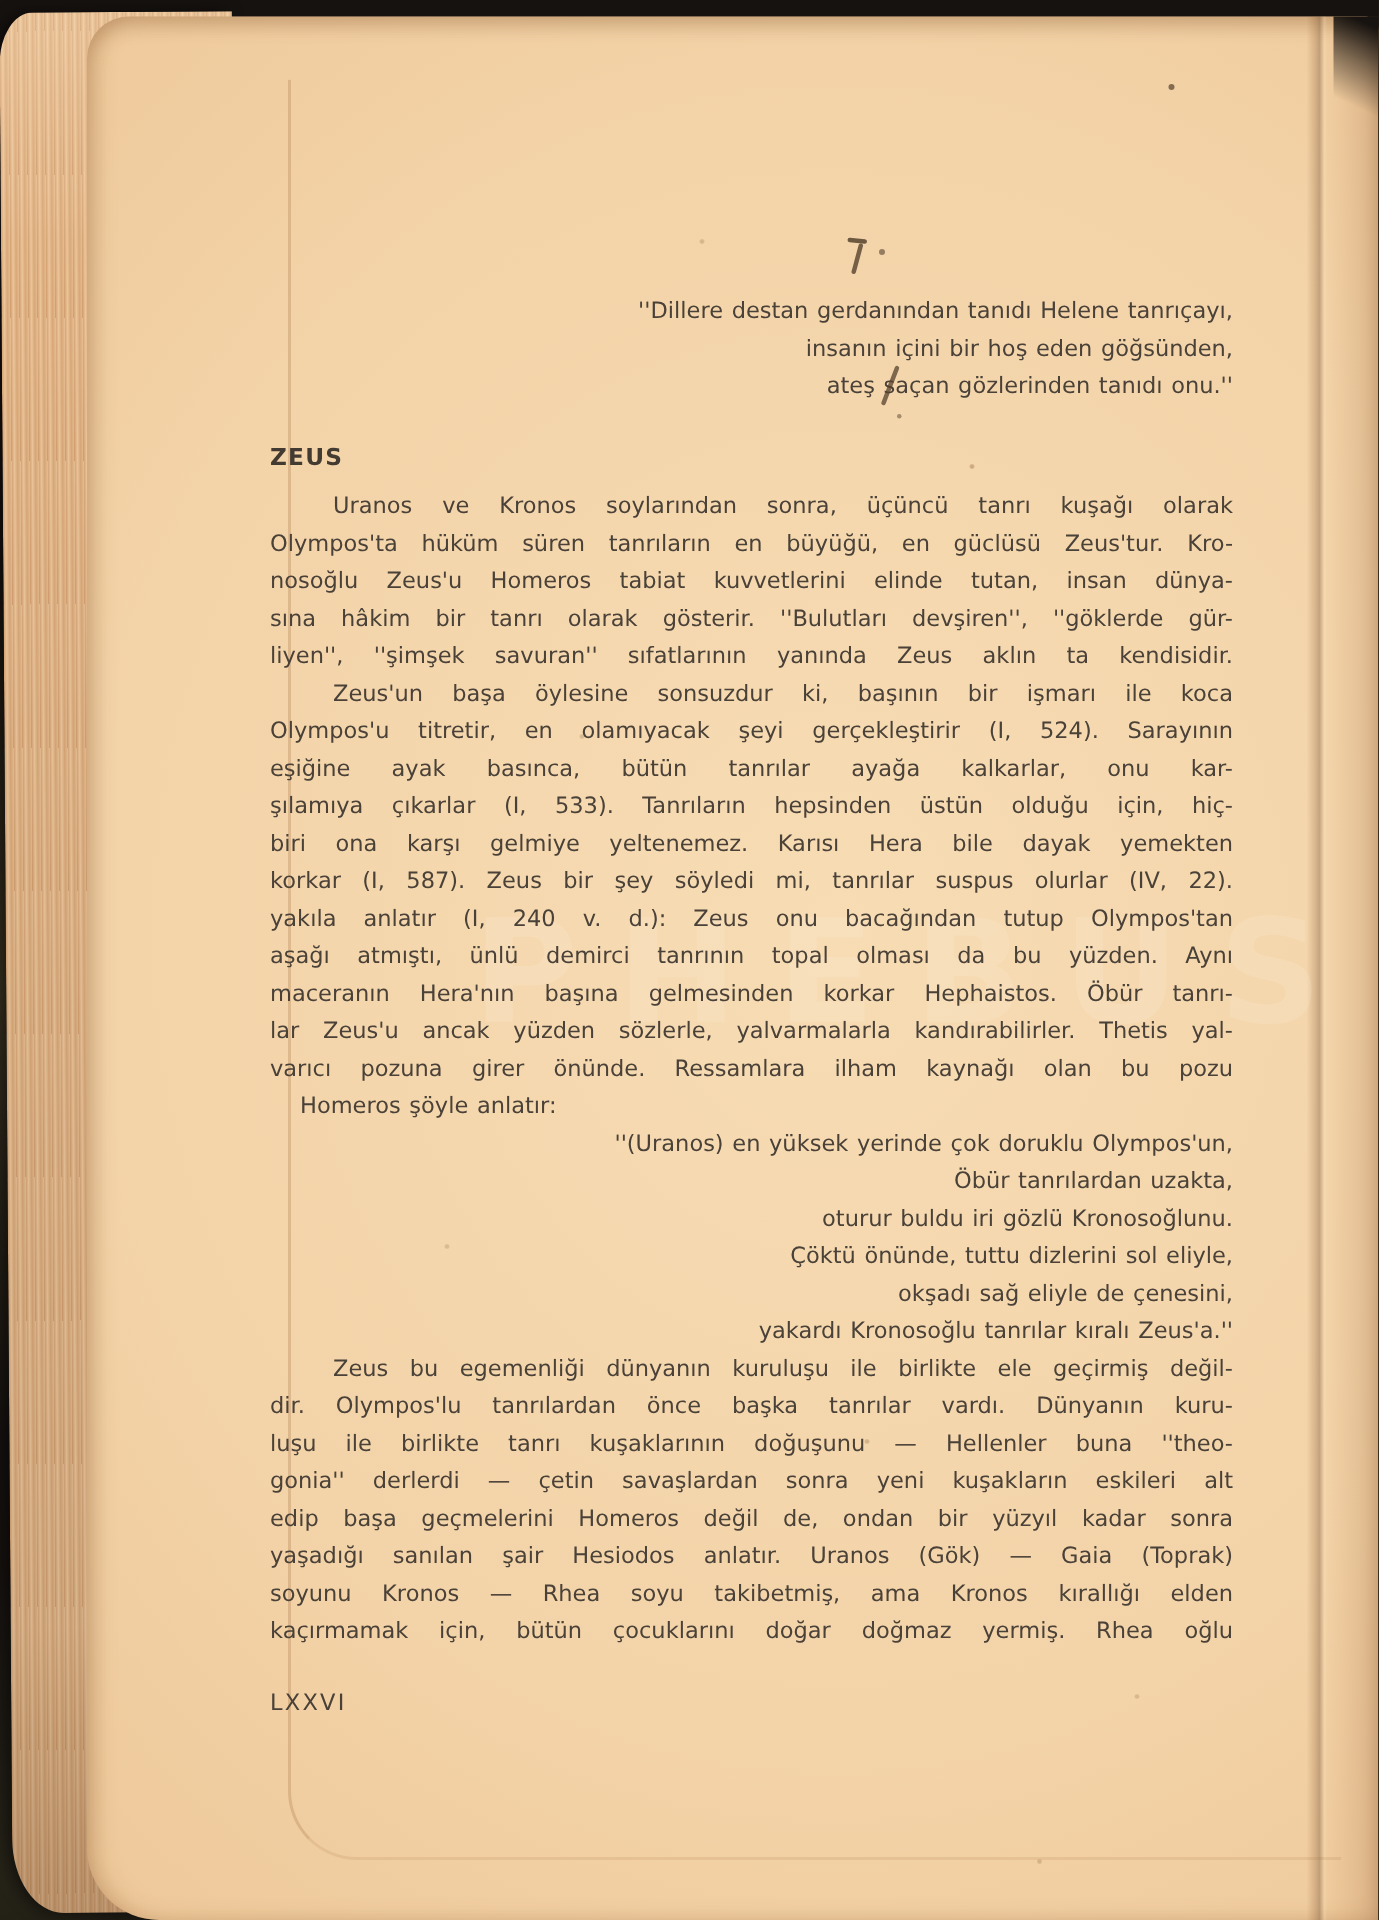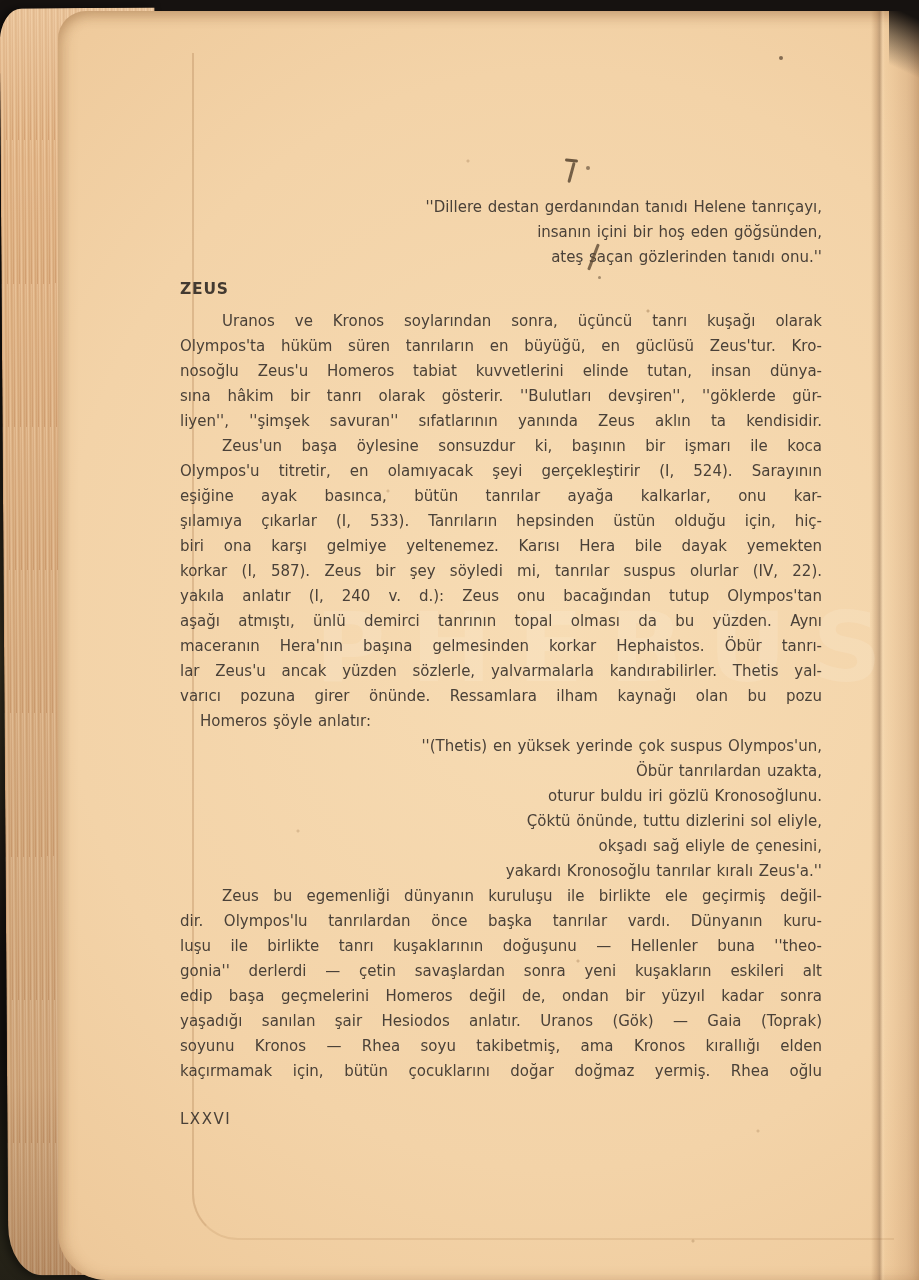--- a/index.html
+++ b/index.html
@@ -72,21 +72,21 @@
   }
   
   .text-block {
     position: absolute; left: 180px; top: 195px; width: 642px;
     font-size: 15px; line-height: 25px;
     color: #4a4138;
     letter-spacing: 0px; word-spacing: 1px;
   }
   .verse { margin-left: 76px; }
   .vline { text-align: right; }
-  .heading { margin-top: 7px; margin-bottom: 7px; font-size: 15.5px; font-weight: bold; color: #433a31; letter-spacing: 0.8px; }
+  .heading { margin-top: 23px; margin-bottom: 7px; font-size: 15.5px; font-weight: bold; color: #433a31; letter-spacing: 0.8px; }
   .jline { text-align: justify; text-align-last: justify; height: 25px; overflow: hidden; }
   .jline.flush { text-align-last: left; margin-left: 20px; }
   .jline.indent { text-indent: 42px; }
   .page-number { margin-top: 23px; text-align: left; padding-right: 48px; letter-spacing: 1.5px; color: #4a4138; }
   
   .smudge { position: absolute; background: #55422e; border-radius: 2px; }
   .smudge.s1 { left: 565px; top: 159px; width: 13px; height: 3px; transform: rotate(6deg); opacity: 0.85; }
   .smudge.s2 { left: 570px; top: 162px; width: 3px; height: 21px; transform: rotate(15deg); opacity: 0.8; }
   .smudge.dot1 { left: 586px; top: 166px; width: 4px; height: 4px; border-radius: 50%; opacity: 0.6; }
   .smudge.s3 { left: 592px; top: 243px; width: 3px; height: 28px; transform: rotate(21deg); opacity: 0.75; }
@@ -129,21 +129,21 @@
           <div class="jline">biri ona karşı gelmiye yeltenemez. Karısı Hera bile dayak yemekten</div>
           <div class="jline">korkar (I, 587). Zeus bir şey söyledi mi, tanrılar suspus olurlar (IV, 22).</div>
           <div class="jline">yakıla anlatır (I, 240 v. d.): Zeus onu bacağından tutup Olympos'tan</div>
           <div class="jline">aşağı atmıştı, ünlü demirci tanrının topal olması da bu yüzden. Aynı</div>
           <div class="jline">maceranın Hera'nın başına gelmesinden korkar Hephaistos. Öbür tanrı-</div>
           <div class="jline">lar Zeus'u ancak yüzden sözlerle, yalvarmalarla kandırabilirler. Thetis yal-</div>
           <div class="jline">varıcı pozuna girer önünde. Ressamlara ilham kaynağı olan bu pozu</div>
           <div class="jline flush">Homeros şöyle anlatır:</div>
         </div>
         <div class="verse">
-          <div class="vline">''(Thetis) en yüksek yerinde çok suspus Olympos'un,</div>
+          <div class="vline">''(Uranos) en yüksek yerinde çok doruklu Olympos'un,</div>
           <div class="vline">Öbür tanrılardan uzakta,</div>
           <div class="vline">oturur buldu iri gözlü Kronosoğlunu.</div>
           <div class="vline">Çöktü önünde, tuttu dizlerini sol eliyle,</div>
           <div class="vline">okşadı sağ eliyle de çenesini,</div>
           <div class="vline">yakardı Kronosoğlu tanrılar kıralı Zeus'a.''</div>
         </div>
         <div class="para">
           <div class="jline indent">Zeus bu egemenliği dünyanın kuruluşu ile birlikte ele geçirmiş değil-</div>
           <div class="jline">dir. Olympos'lu tanrılardan önce başka tanrılar vardı. Dünyanın kuru-</div>
           <div class="jline">luşu ile birlikte tanrı kuşaklarının doğuşunu — Hellenler buna ''theo-</div>

